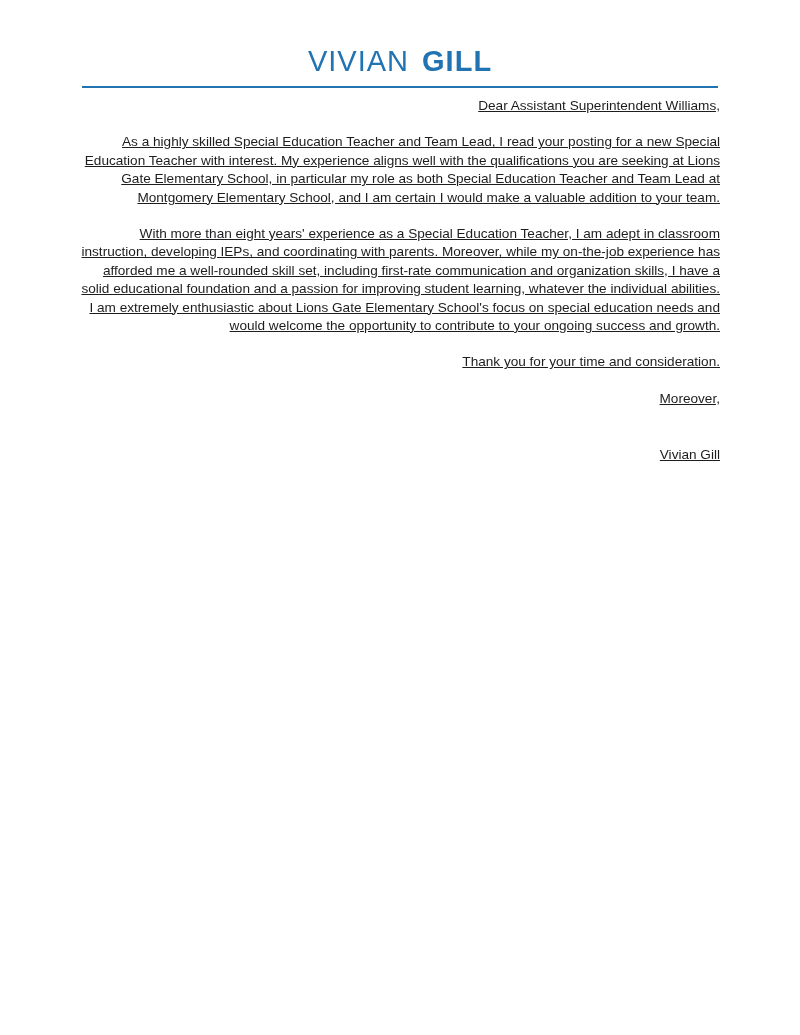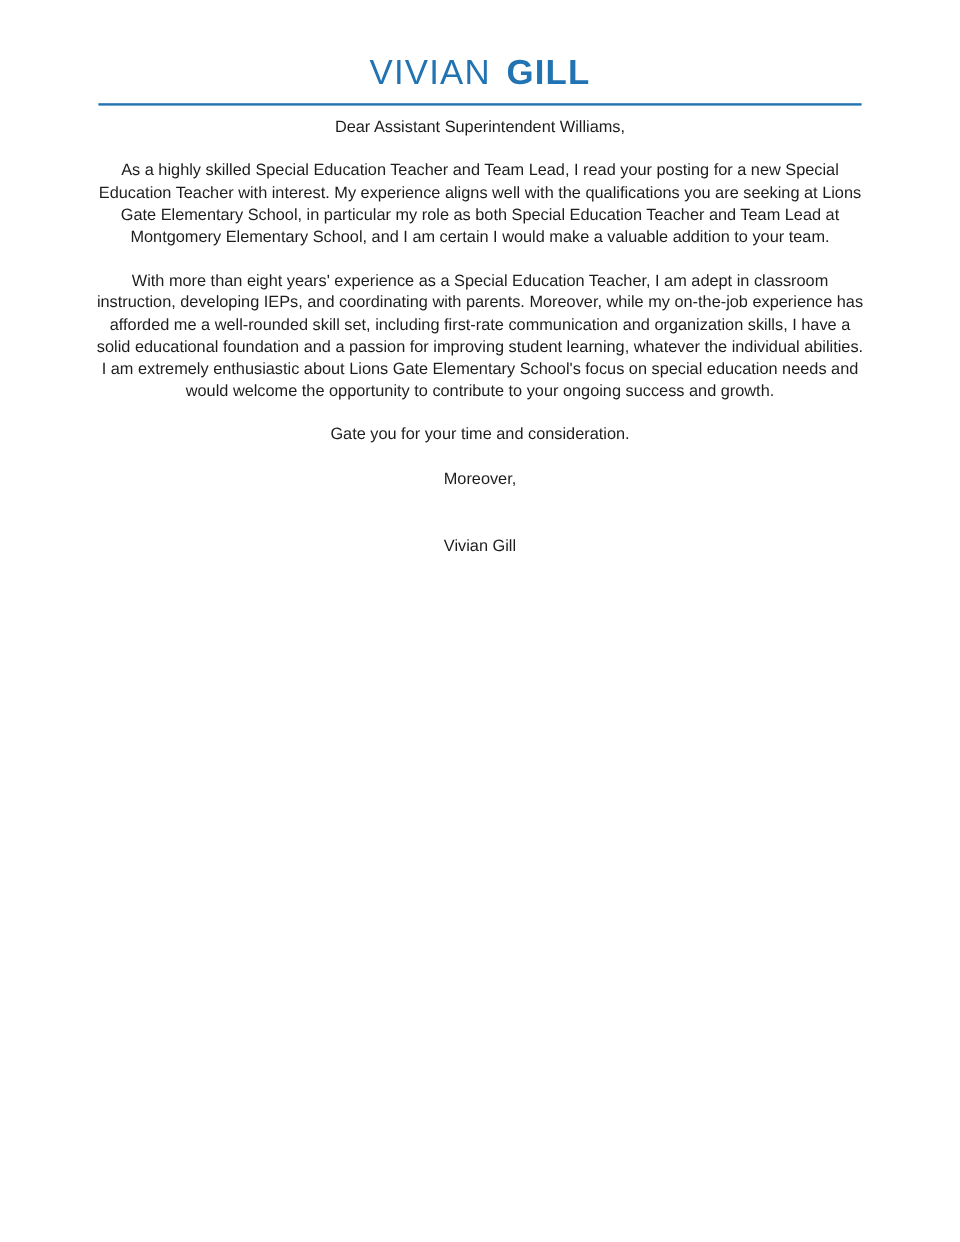--- a/index.html
+++ b/index.html
@@ -43,21 +43,22 @@
   }
   .contact {
     font-size: 13.5px;
     color: var(--ink);
     margin-bottom: 24px;
     white-space: nowrap;
   }
   .letter-body {
     font-size: 13.6px;
     line-height: 18.4px;
-    text-align: center;
+    text-align: right;
+    text-decoration: underline;
   }
   .letter-body p {
     margin: 0 0 18px 0;
   }
   .signature {
     margin-top: 38px !important;
   }
 </style>
 </head>
 <body>
@@ -73,20 +74,20 @@
   </header>
 
   <main class="letter-body">
     <p>Dear Assistant Superintendent Williams,</p>
 
     <p>As a highly skilled Special Education Teacher and Team Lead, I read your posting for a new Special Education Teacher with interest. My experience aligns well with the qualifications you are seeking at Lions Gate Elementary School, in particular my role as both Special Education Teacher and Team Lead at Montgomery Elementary School, and I am certain I would make a valuable addition to your team.</p>
 
     <p>With more than eight years' experience as a Special Education Teacher, I am adept in classroom instruction, developing IEPs, and coordinating with parents. Moreover, while my on-the-job experience has afforded me a well-rounded skill set, including first-rate communication and organization skills, I have a solid educational foundation and a passion for improving student learning, whatever the individual abilities. I am extremely enthusiastic about Lions Gate Elementary School's focus on special education needs and would welcome the opportunity to contribute to your ongoing success and growth.</p>
 
 
-    <p>Gate you for your time and consideration.</p>
+    <p>Thank you for your time and consideration.</p>
 
     <p>Moreover,</p>
 
     <p class="signature">Vivian Gill</p>
   </main>
 
 </div>
 
 </body></html>

